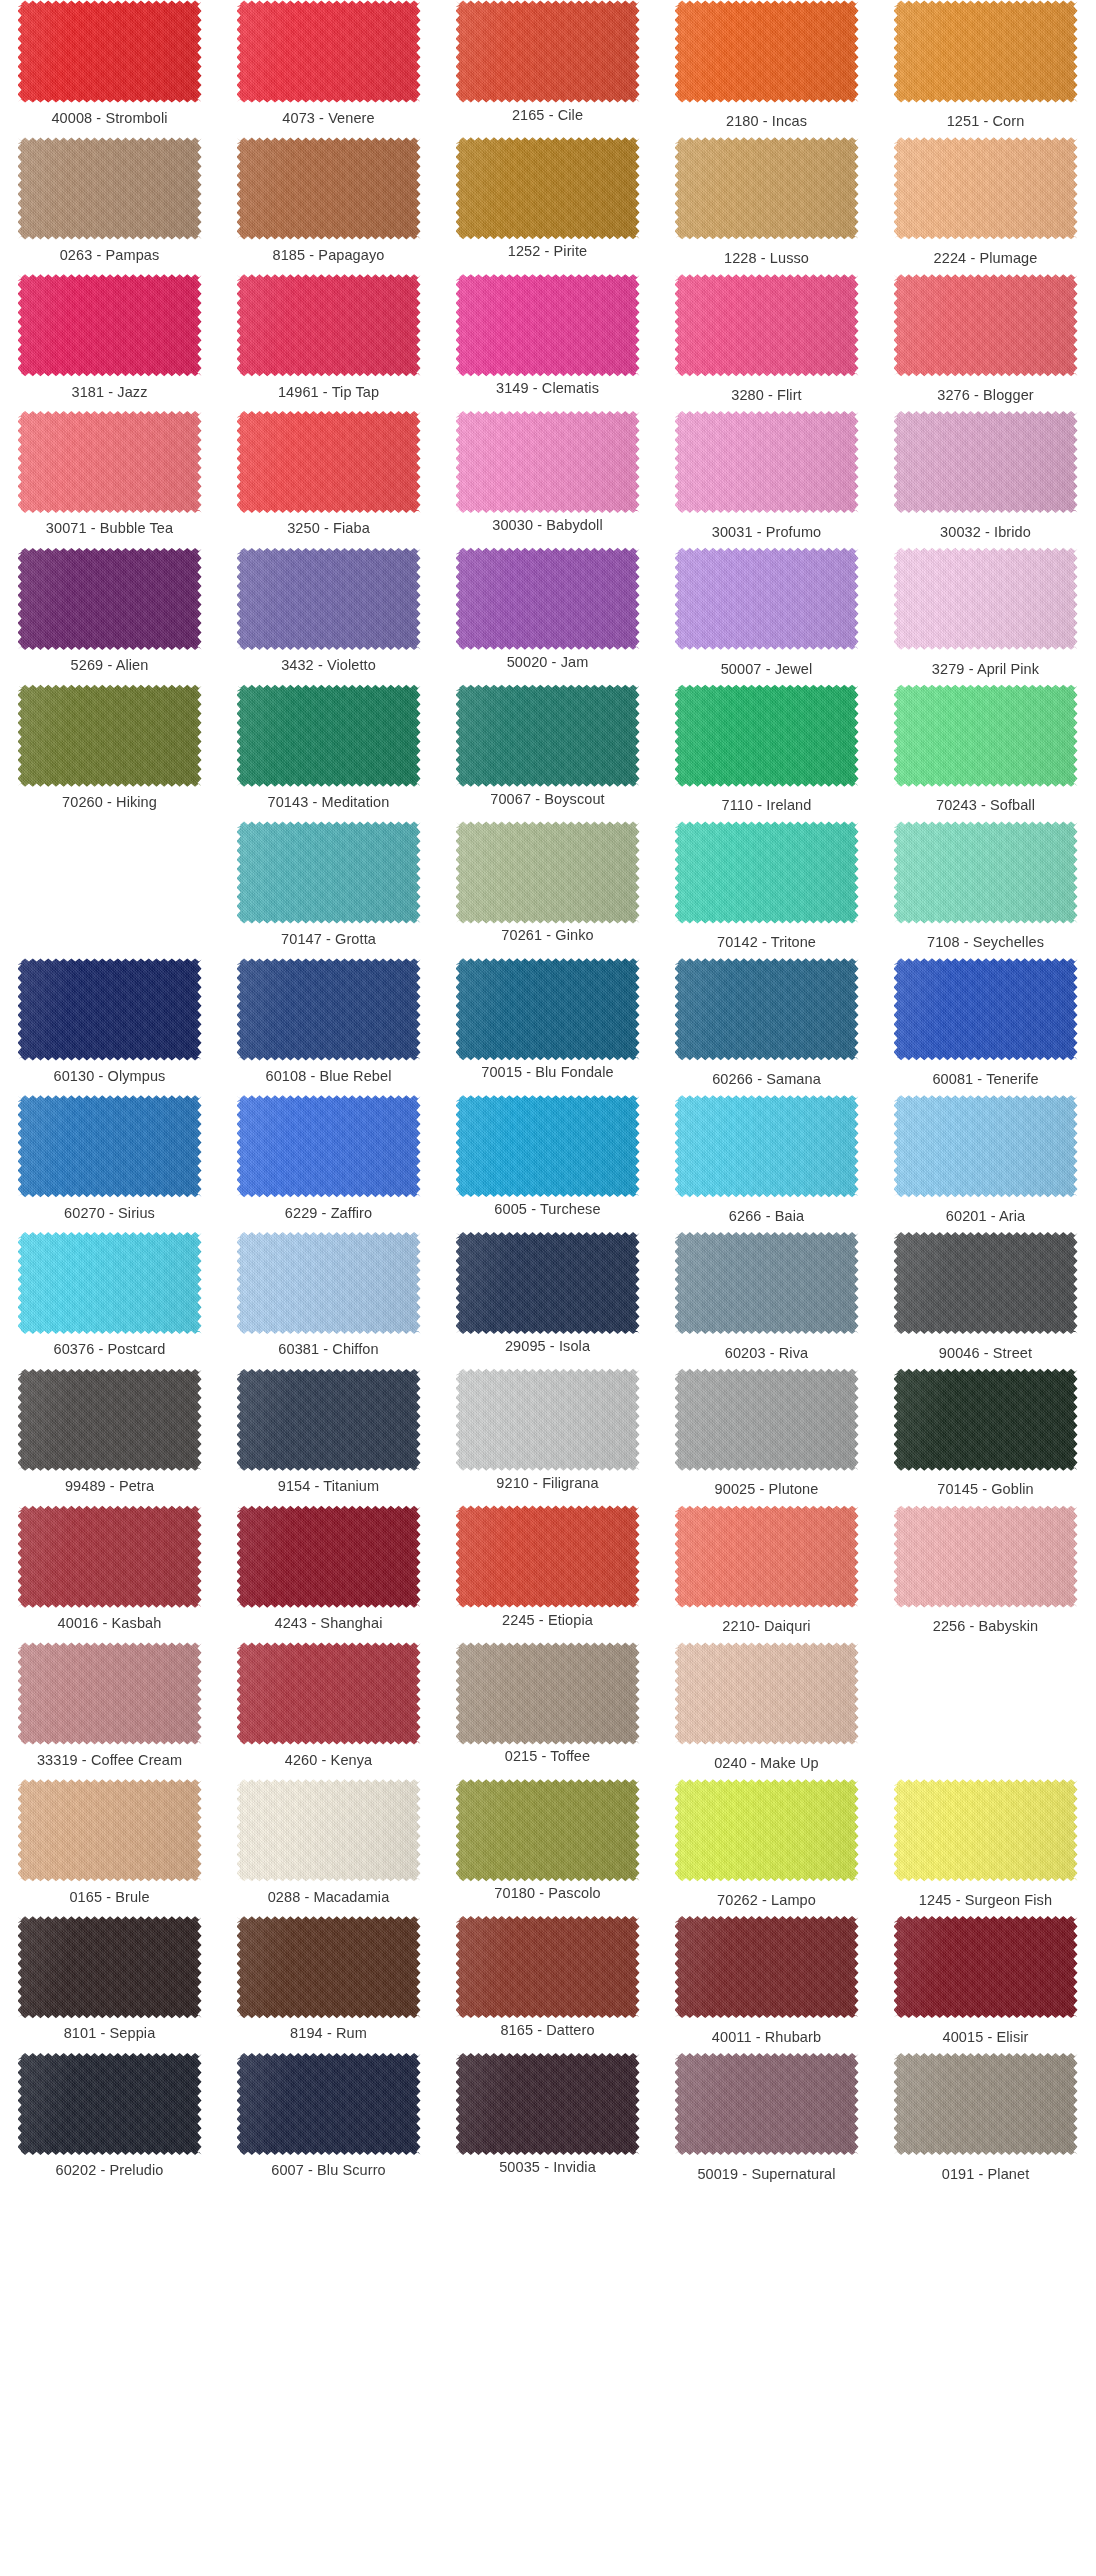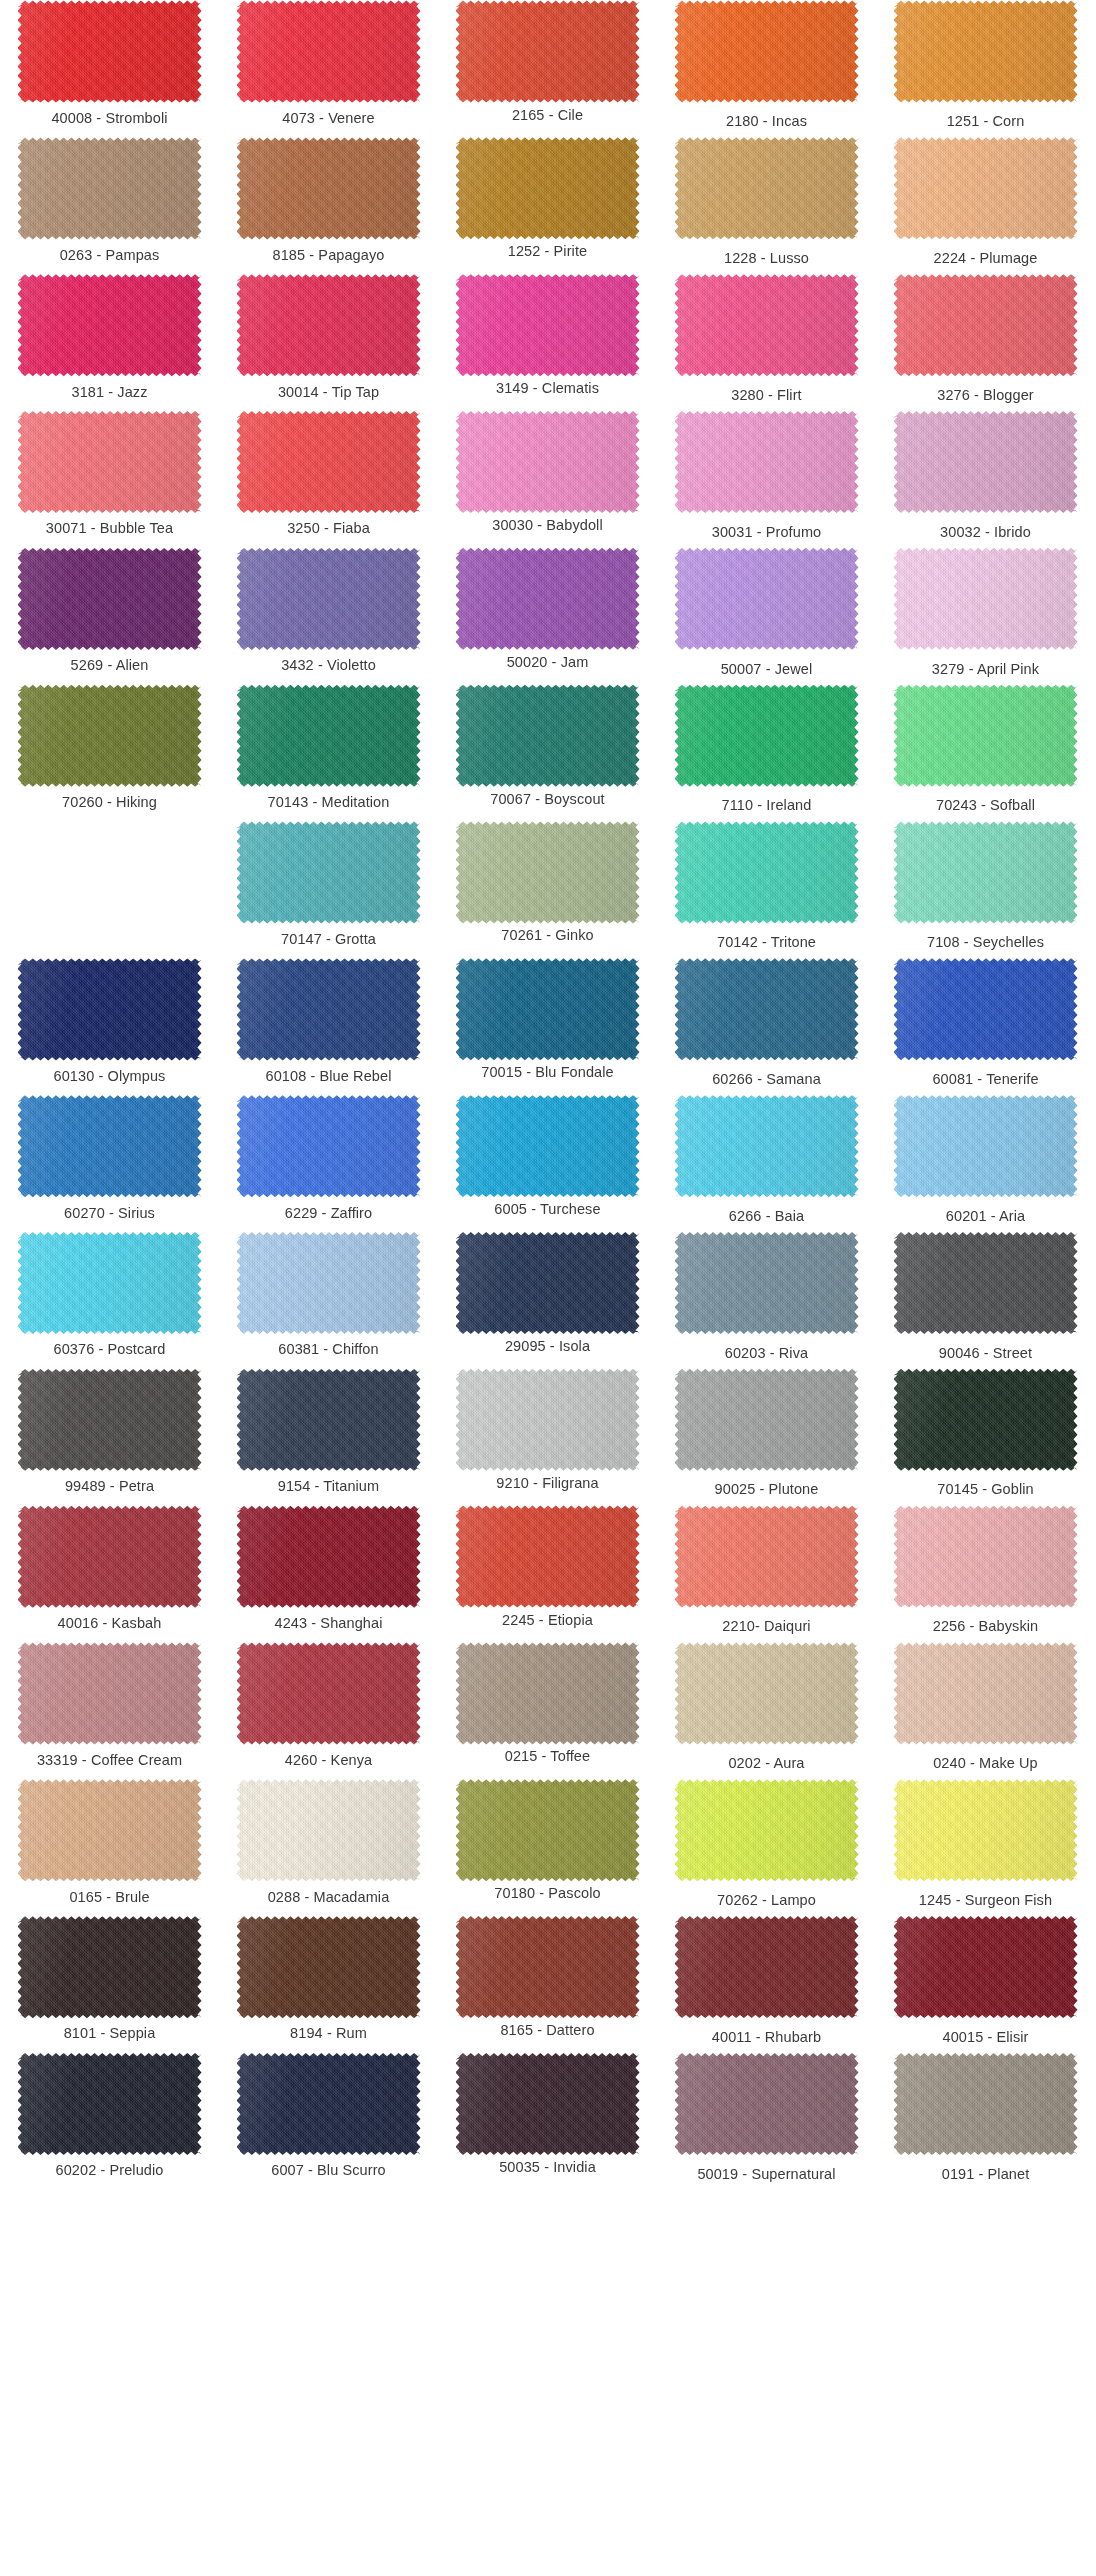--- a/index.html
+++ b/index.html
@@ -191,21 +191,21 @@
       <div class="swatch-cell">
         <div class="chip-wrap">
           <div class="chip" title="3181 - Jazz" style="background-color: rgb(234, 26, 92);"></div>
         </div>
         <div class="chip-label">3181 - Jazz</div>
       </div>
       <div class="swatch-cell">
         <div class="chip-wrap">
           <div class="chip" title="30014 - Tip Tap" style="background-color: rgb(234, 42, 85);"></div>
         </div>
-        <div class="chip-label">30014 - Tip Tap</div>
+        <div class="chip-label">14961 - Tip Tap</div>
       </div>
       <div class="swatch-cell nudge-1">
         <div class="chip-wrap">
           <div class="chip" title="3149 - Clematis" style="background-color: rgb(240, 57, 154);"></div>
         </div>
         <div class="chip-label">3149 - Clematis</div>
       </div>
       <div class="swatch-cell nudge-2">
         <div class="chip-wrap">
           <div class="chip" title="3280 - Flirt" style="background-color: rgb(249, 80, 140);"></div>
@@ -521,26 +521,20 @@
         <div class="chip-label">4260 - Kenya</div>
       </div>
       <div class="swatch-cell nudge-1">
         <div class="chip-wrap">
           <div class="chip" title="0215 - Toffee" style="background-color: rgb(168, 150, 132);"></div>
         </div>
         <div class="chip-label">0215 - Toffee</div>
       </div>
       <div class="swatch-cell nudge-2">
         <div class="chip-wrap">
-          <div class="chip" title="0202 - Aura" style="background-color: rgb(217, 201, 165);"></div>
-        </div>
-        <div class="chip-label">0202 - Aura</div>
-      </div>
-      <div class="swatch-cell nudge-2">
-        <div class="chip-wrap">
           <div class="chip" title="0240 - Make Up" style="background-color: rgb(232, 196, 175);"></div>
         </div>
         <div class="chip-label">0240 - Make Up</div>
       </div>
     </div>
     <div class="swatch-row">
       <div class="swatch-cell">
         <div class="chip-wrap">
           <div class="chip" title="0165 - Brule" style="background-color: rgb(224, 176, 137);"></div>
         </div>

